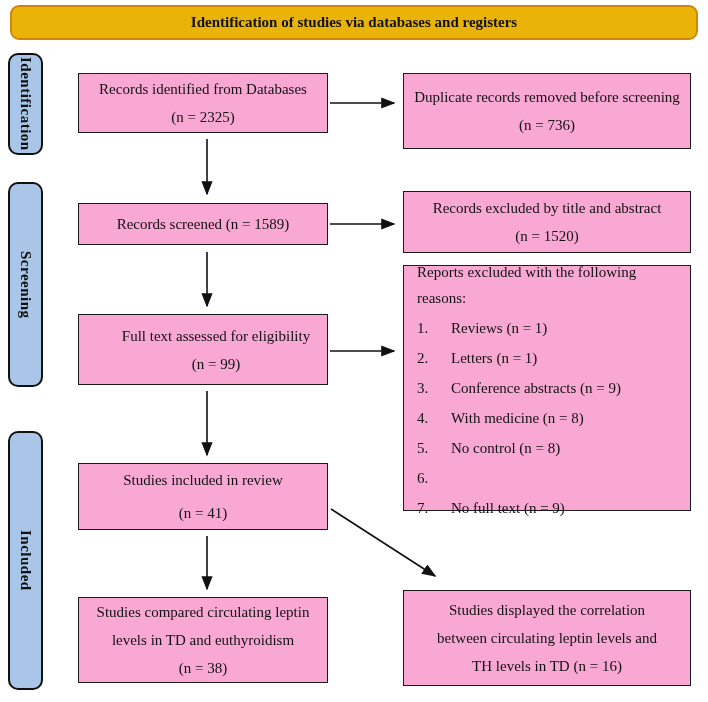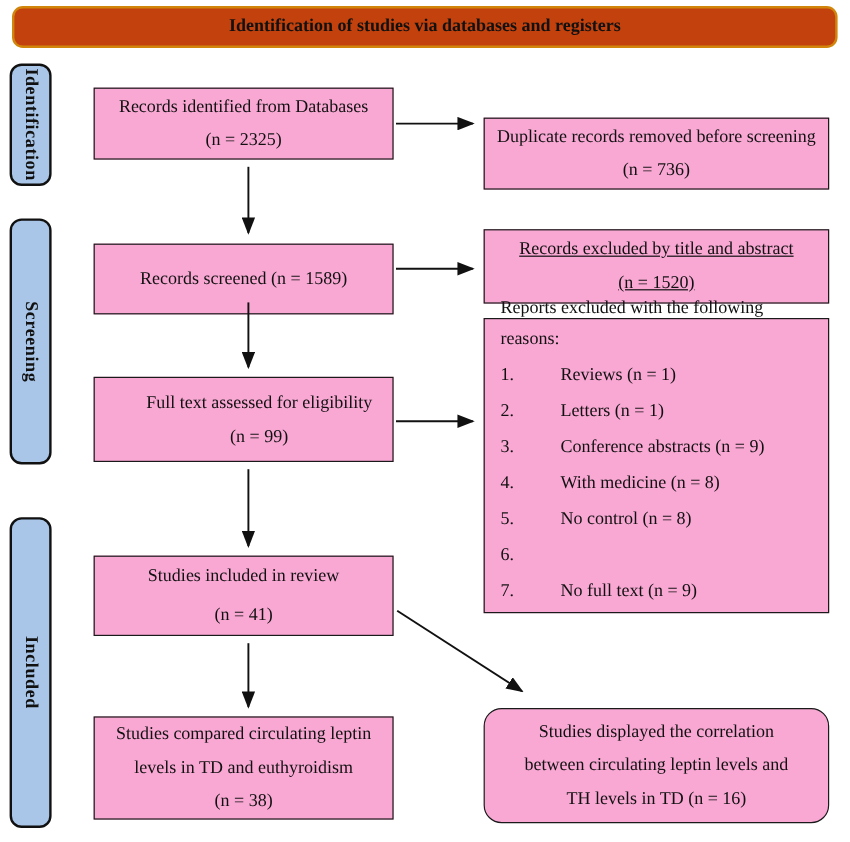--- a/index.html
+++ b/index.html
@@ -11,21 +11,21 @@
     font-family: "Liberation Serif", "DejaVu Serif", serif;
     color: #111111;
     overflow: hidden;
   }
 
   
   .banner {
     position: absolute;
     left: 10px; top: 5px;
     width: 684px; height: 31px;
-    background: #c2410c;
+    background: #eab308;
     border: 2px solid #D2850B;
     border-radius: 9px;
     display: flex; align-items: center; justify-content: center;
     font-weight: bold; font-size: 15px;
   }
 
   
   .stage {
     position: absolute;
     left: 8px; width: 31px;
@@ -54,41 +54,41 @@
     align-items: center; justify-content: center;
     text-align: center;
     font-size: 15px; line-height: 20px;
     gap: 8px;
     padding: 2px 6px;
   }
   .col-left  { left: 78px;  width: 250px; }
   .col-right { left: 403px; width: 288px; }
 
   .b1 { top: 73px;  height: 60px; }
-  .b2 { top: 203px; height: 59px; justify-content: center; }
+  .b2 { top: 203px; height: 42px; justify-content: center; }
   .b3 { top: 314px; height: 71px; padding-left: 32px; }
   .b4 { top: 463px; height: 67px; gap: 13px; }
   .b5 { top: 597px; height: 86px; }
 
-  .r1 { top: 73px;  height: 60px; margin-top: 25px; }
-  .r2 { top: 191px; height: 62px; text-decoration: underline; }
-  .r4 { top: 590px; height: 96px; border-radius: 15px; }
+  .r1 { top: 73px;  height: 76px; }
+  .r2 { top: 191px; height: 62px; }
+  .r4 { top: 590px; height: 96px; }
 
   .r3 {
     top: 265px; height: 246px;
-    align-items: stretch; justify-content: flex-end;
+    align-items: stretch; justify-content: center;
     text-align: left;
     padding: 7px 12px 4px 13px;
     gap: 4px;
     line-height: 26px;
   }
   .r3 .intro { margin: 0 0 0 0; }
   .reason-row { display: flex; }
   .reason-num { width: 34px; flex: 0 0 34px; }
-  .reason-text { flex: 1; margin-left: 16px; }
+  .reason-text { flex: 1; }
 
   
   svg.arrows {
     position: absolute; left: 0; top: 0;
     width: 708px; height: 702px;
     pointer-events: none;
   }
   svg.arrows line { stroke: #111111; stroke-width: 1.6; }
 </style>
 </head>

